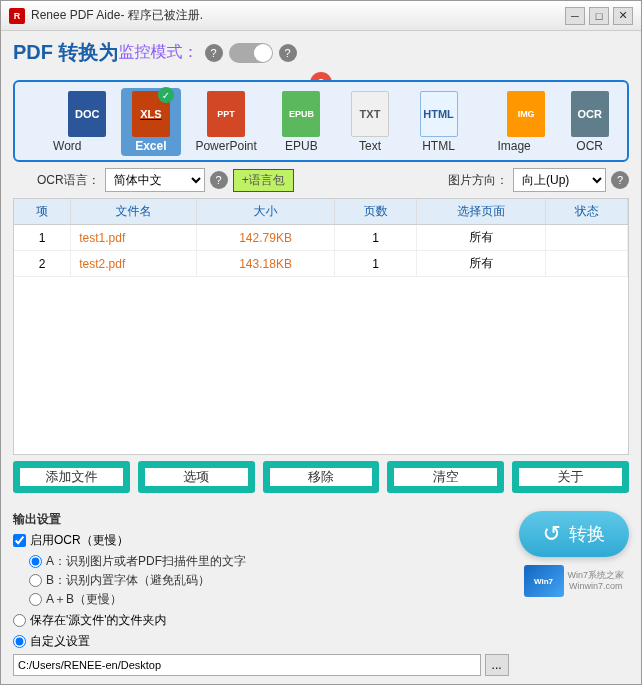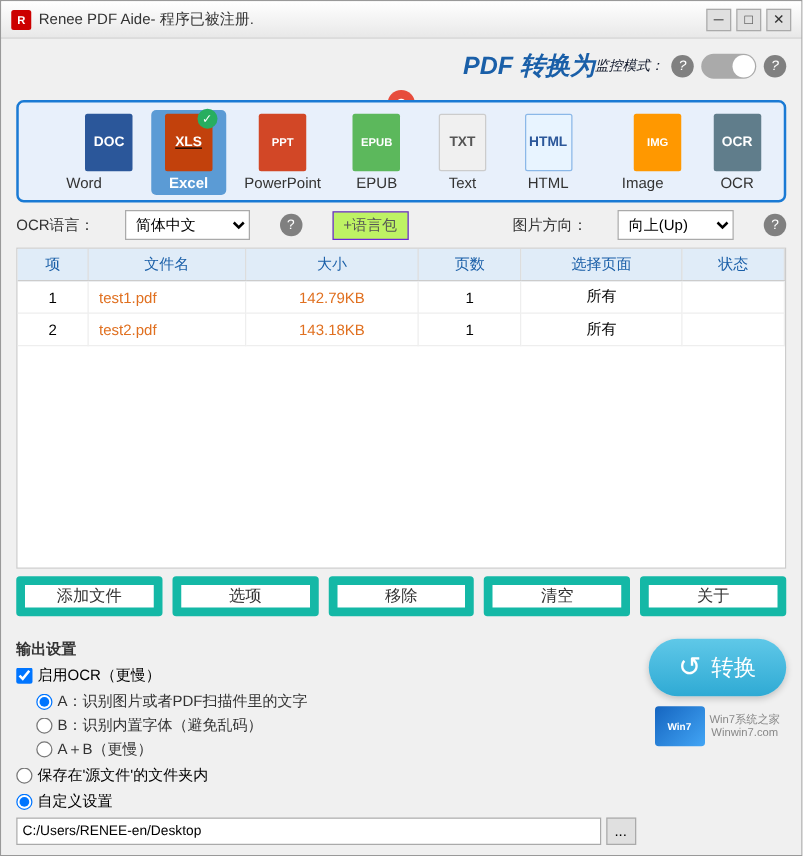--- a/index.html
+++ b/index.html
@@ -66,37 +66,36 @@
     .content {
       flex: 1;
       padding: 8px 12px;
       display: flex;
       flex-direction: column;
       gap: 6px;
       background: #f0f0f0;
     }
     .header-row {
       display: flex;
-      justify-content: flex-end;
-      align-items: center;
-      font-style: italic;
+      justify-content: flex-start;
+      align-items: center;
     }
     .app-title {
       font-size: 20px;
       font-weight: bold;
       color: #1a5fa8;
     }
     .monitor-area {
       display: flex;
       align-items: center;
       gap: 6px;
     }
     .monitor-label {
-      font-size: 11px;
-      color: #0f172a;
+      font-size: 16px;
+      color: #8b5cf6;
     }
     .toggle-switch {
       width: 44px;
       height: 20px;
       background: #aaa;
       border-radius: 10px;
       position: relative;
       cursor: pointer;
     }
     .toggle-knob {
@@ -206,21 +205,22 @@
       font-size: 10px;
       display: flex;
       align-items: center;
       justify-content: center;
       z-index: 2;
     }
     
     .settings-row {
       display: flex;
       align-items: center;
-      gap: 24px;
+      gap: 5px;
+      margin-left: 24px;
     }
     .settings-label {
       color: #333;
       white-space: nowrap;
     }
     .settings-select {
       height: 24px;
       border: 1px solid #aaa;
       background: white;
       padding: 0 4px;

